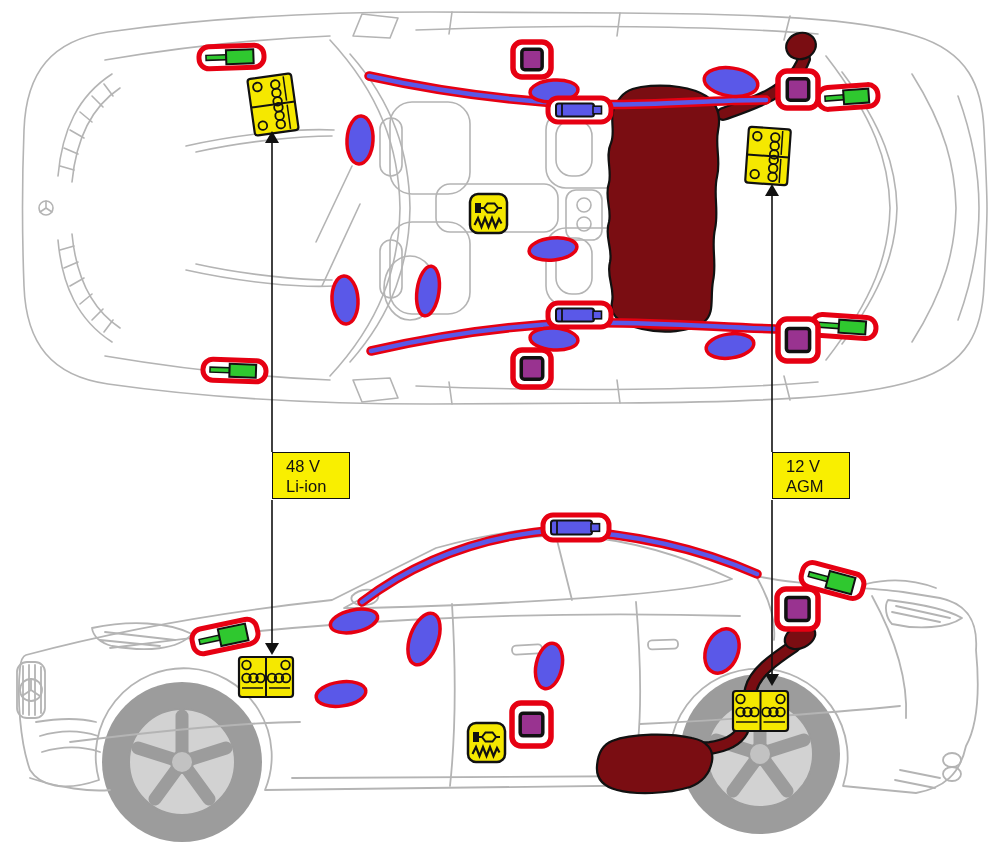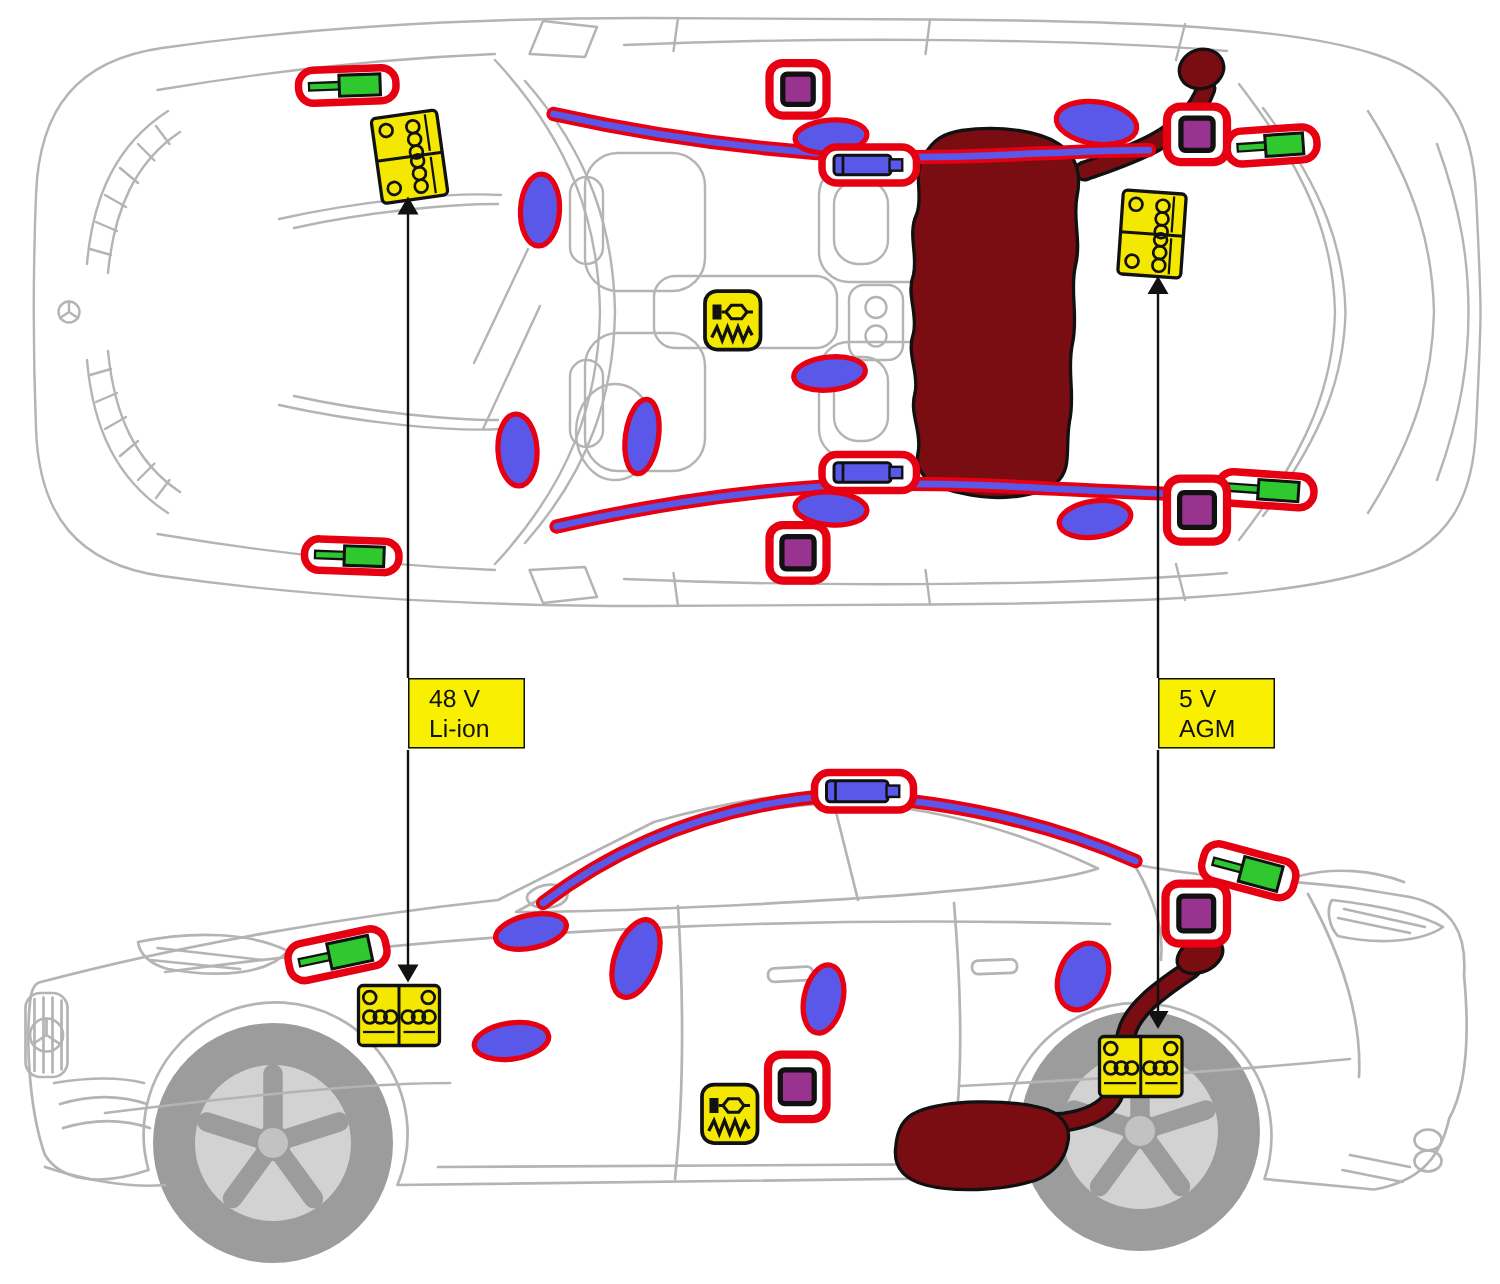--- a/index.html
+++ b/index.html
@@ -338,17 +338,17 @@
           <polygon points="772,686 765,674 779,674" fill="#111111"></polygon>
         </g>
       </g>
 </svg>
 
 <div class="diagram-label" style="left: 272px; top: 452px; background: rgb(249, 239, 0);">
   <span>48 V</span>
   <span>Li-ion</span>
 </div>
 <div class="diagram-label" style="left: 772px; top: 452px; background: rgb(249, 239, 0);">
-  <span>5 V</span>
+  <span>12 V</span>
   <span>AGM</span>
 </div>
 
 </div>
 
 </body></html>

